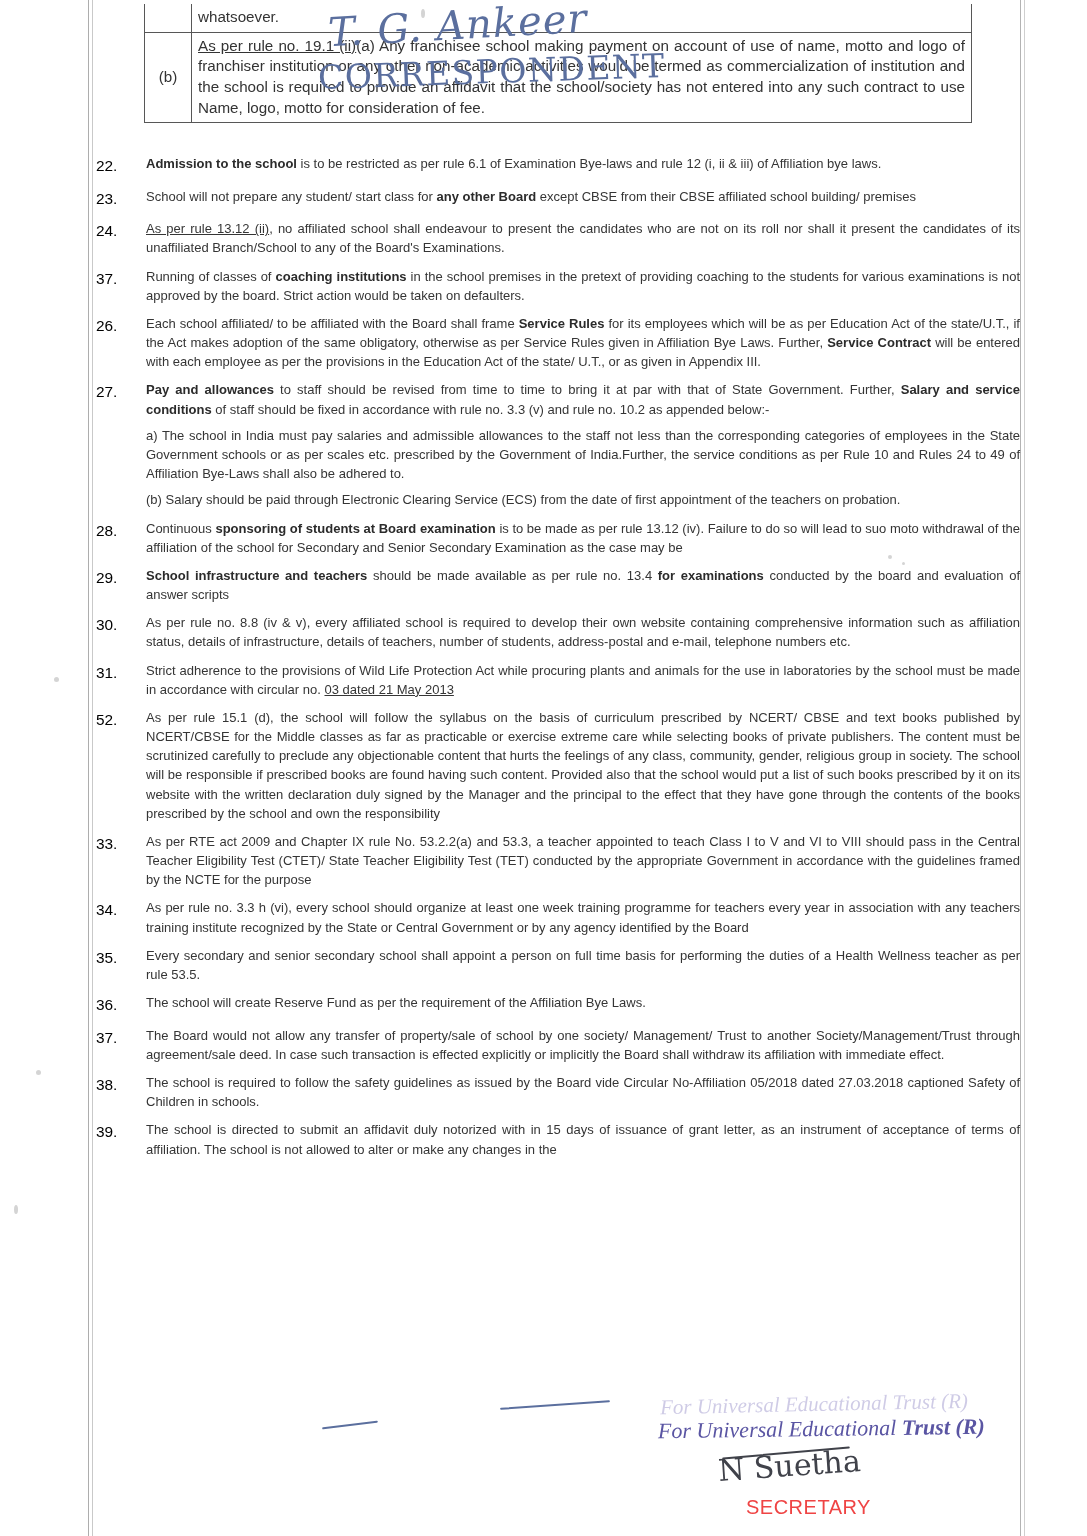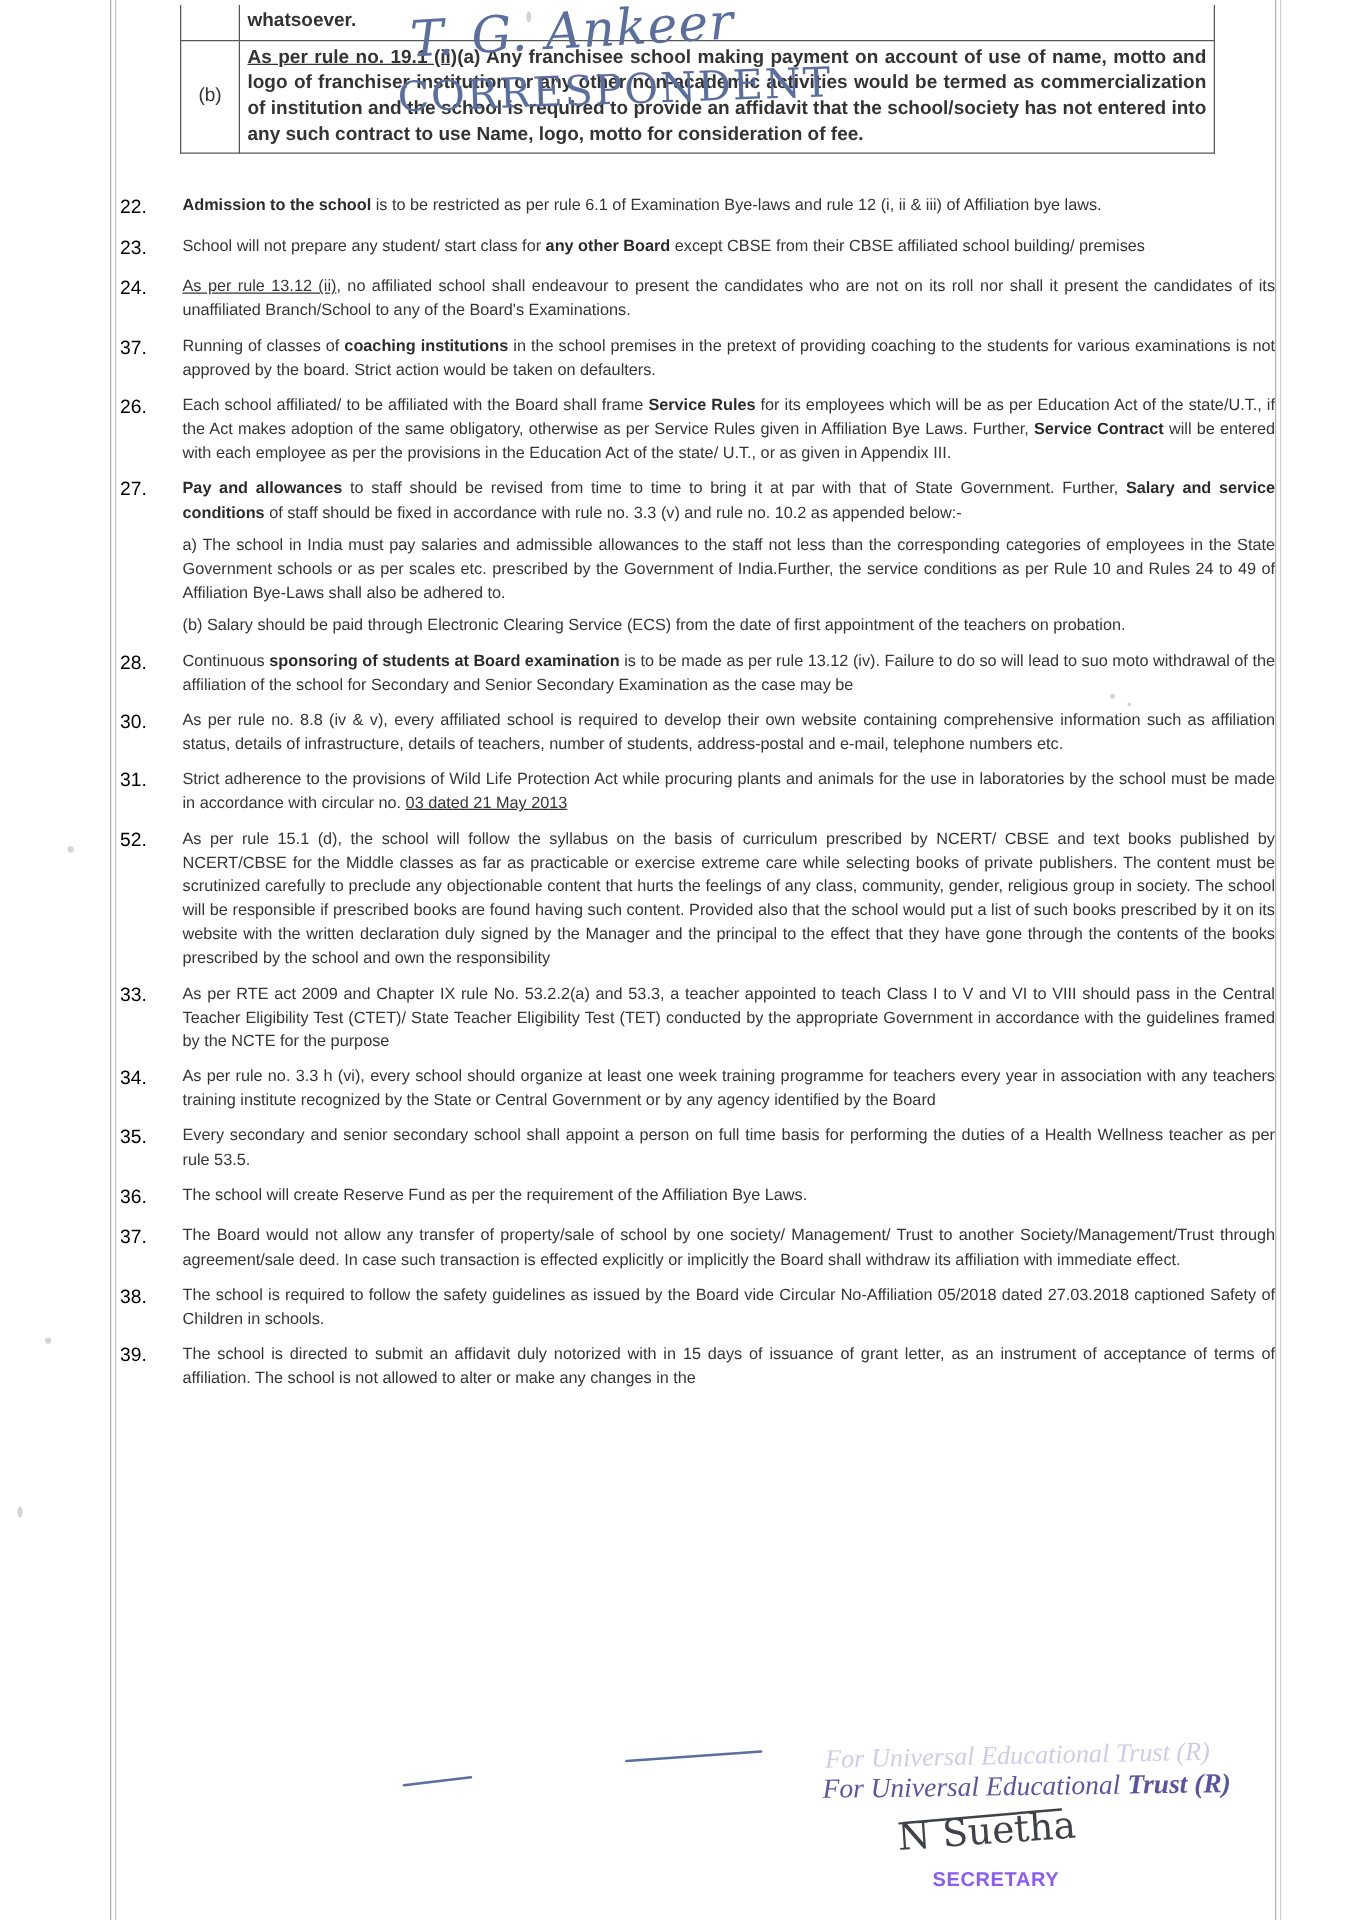--- a/index.html
+++ b/index.html
@@ -67,21 +67,20 @@
   }
   .tbl td.lbl {
     width: 42px;
     text-align: center;
     vertical-align: middle;
     padding: 3px 2px;
   }
   .tbl td.body {
     text-align: justify;
     text-justify: inter-word;
-    font-weight: bold;
   }
   .tbl tr.cont td { border-top: none; }
   .tbl .u { text-decoration: underline; margin-top: 48px; }
 
   
   .clauses {
     position: absolute;
     left: 0;
     top: 154px;
     width: 926px;
@@ -176,24 +175,24 @@
     font-size: 30px;
     color: #40424a;
     white-space: nowrap;
     transform: rotate(-4deg);
   }
   .sec-label {
     position: absolute;
     left: 746px;
     top: 1496px;
     font-family: "Liberation Sans", sans-serif;
-    font-weight: 700;
-    font-size: 16px;
+    font-weight: 400;
+    font-size: 20px;
     letter-spacing: .5px;
-    color: #8b5cf6;
+    color: #ef4444;
     white-space: nowrap;
   }
   .strike-line {
     position: absolute;
     background: #5b6f9e;
     height: 2px;
     border-radius: 2px;
   }
 </style>
 </head>
@@ -271,20 +270,26 @@
             <div class="sub">(b) Salary should be paid through Electronic Clearing Service (ECS) from the date of first appointment of the teachers on probation.</div>
           </div>
         </div>
         <div class="clause">
           <div class="cl-num">28.</div>
           <div class="cl-txt">
             <div><span>Continuous </span><b>sponsoring of students at Board examination</b><span> is to be made as per rule 13.12 (iv). Failure to do so will lead to suo moto withdrawal of the affiliation of the school for Secondary and Senior Secondary Examination as the case may be</span></div>
           </div>
         </div>
         <div class="clause">
+          <div class="cl-num">29.</div>
+          <div class="cl-txt">
+            <div><b>School infrastructure and teachers</b><span> should be made available as per rule no. 13.4 </span><b>for examinations</b><span> conducted by the board and evaluation of answer scripts</span></div>
+          </div>
+        </div>
+        <div class="clause">
           <div class="cl-num">30.</div>
           <div class="cl-txt">
             <div><span>As per rule no. 8.8 (iv &amp; v), every affiliated school is required to develop their own website containing comprehensive information such as affiliation status, details of infrastructure, details of teachers, number of students, address-postal and e-mail, telephone numbers etc.</span></div>
           </div>
         </div>
         <div class="clause">
           <div class="cl-num">31.</div>
           <div class="cl-txt">
             <div><span>Strict adherence to the provisions of Wild Life Protection Act while procuring plants and animals for the use in laboratories by the school must be made in accordance with circular no. </span><span class="u">03 dated 21 May 2013</span></div>
           </div>

